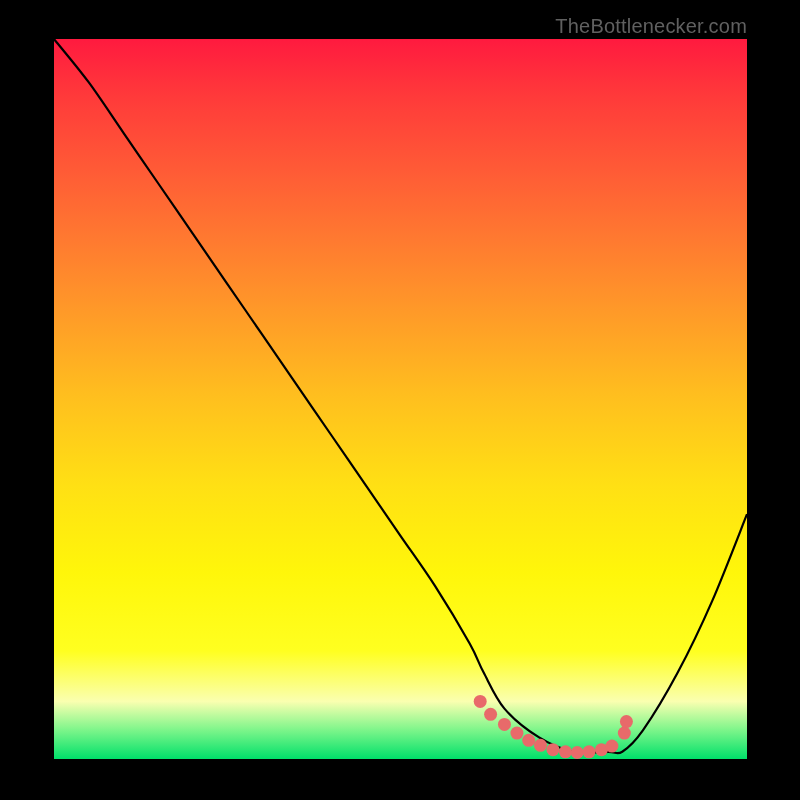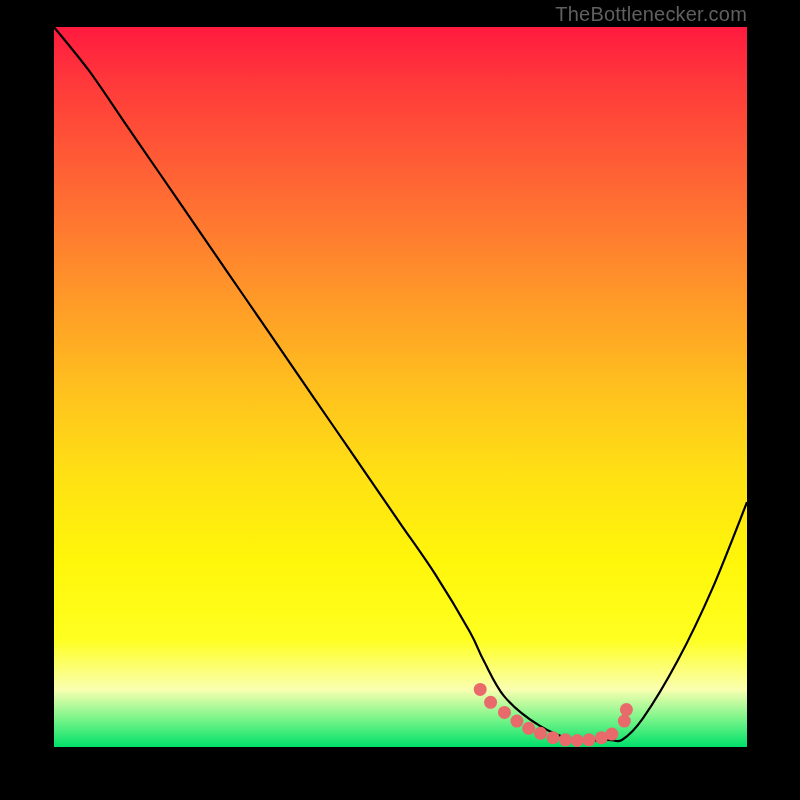--- a/index.html
+++ b/index.html
@@ -8,21 +8,21 @@
     width: 800px;
     height: 800px;
     background: #000000;
     overflow: hidden;
     font-family: Arial, Helvetica, sans-serif;
   }
 
   .canvas-wrap {
     position: absolute;
     left: 0;
-    top: 0;
+    top: 12px;
     width: 800px;
     height: 644px;
   }
 
   .gradient-box {
     position: absolute;
     background: linear-gradient(to bottom,
       #ff1a3f 0%,
       #ff3a3a 8%,
       #ff5a36 18%,

